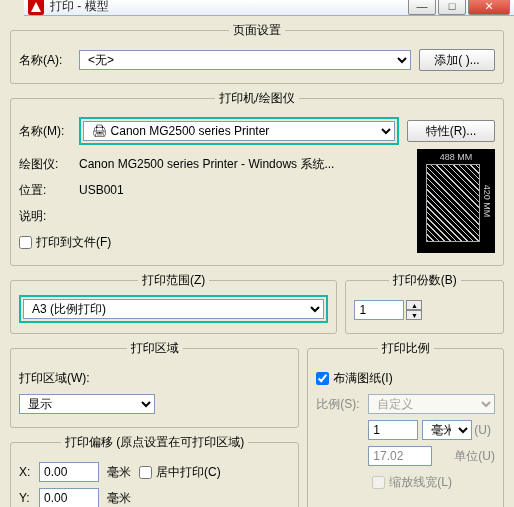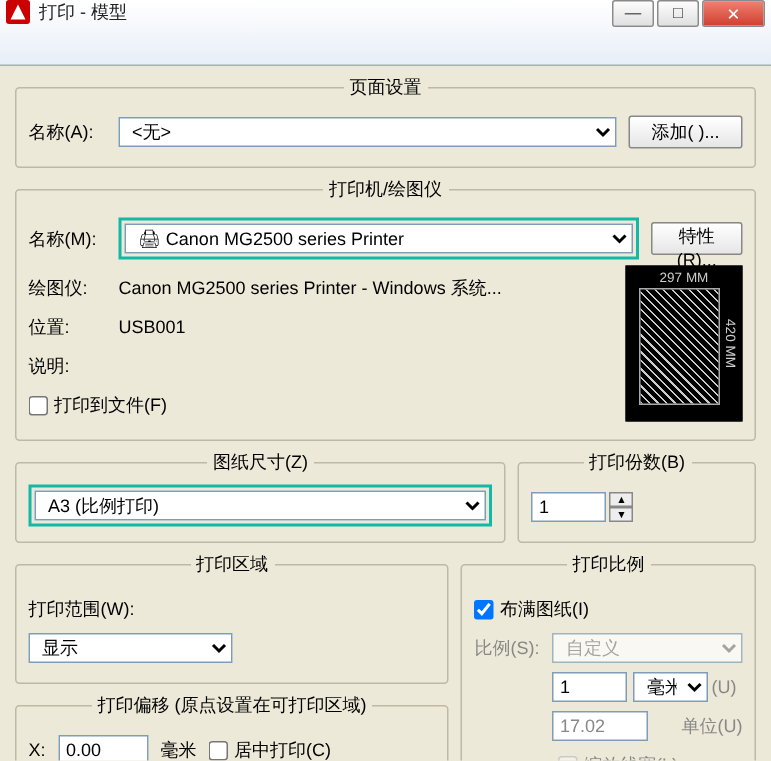--- a/index.html
+++ b/index.html
@@ -1,17 +1,17 @@
 <!DOCTYPE html>
 <html><head>
 <meta charset="utf-8">
 <style>
 * { box-sizing: border-box; margin: 0; padding: 0; }
 body { font-family: "Microsoft YaHei", SimSun, sans-serif; font-size: 12px; background: #ece9d8; width: 514px; height: 507px; overflow: hidden; }
-.titlebar { display: flex; align-items: flex-start; height: 44px; background: linear-gradient(#fff,#e8eef7); border-bottom: 1px solid #a0b0c0; padding: 0 4px; }
+.titlebar { display: flex; align-items: flex-end; height: 16px; background: linear-gradient(#fff,#e8eef7); border-bottom: 1px solid #a0b0c0; padding: 0 4px; margin-left: 24px; }
 .titlebar .icon { width: 16px; height: 16px; background: #c00; border-radius: 2px; margin-right: 6px; display: flex; align-items: center; justify-content: center; }
 .titlebar .icon svg { width: 12px; height: 12px; }
 .titlebar .title { flex: 1; font-size: 12px; color: #222; }
 .win-btn { width: 28px; height: 18px; margin-left: 2px; background: linear-gradient(#fdfdfd,#e0e0e0); border: 1px solid #8a8a8a; border-radius: 2px; display: flex; align-items: center; justify-content: center; font-size: 11px; color: #333; }
 .win-btn.close { background: linear-gradient(#f08070,#d04030); color: #fff; width: 42px; }
 .content { padding: 6px 10px 4px; background: #ece9d8; }
 fieldset { border: 1px solid #bfb8a5; border-radius: 3px; padding: 6px 8px 8px; margin-bottom: 6px; position: relative; }
 legend { padding: 0 4px; font-size: 12px; color: #000; text-align: center; }
 .row { display: flex; align-items: center; margin: 4px 0; min-height: 22px; }
 .lbl { width: 60px; color: #000; }
@@ -59,21 +59,21 @@
     </div>
   </fieldset>
 
   <fieldset>
     <legend>打印机/绘图仪</legend>
     <div class="row">
       <span class="lbl">名称(M):</span>
       <div class="highlight-red" style="flex:1;display:flex">
         <select style="flex:1"><option>🖨 Canon MG2500 series Printer</option></select>
       </div>
-      <button class="btn" style="margin-left:8px;width:61px">特性(R)...</button>
+      <button class="btn" style="margin-left:8px;width:88px">特性(R)...</button>
     </div>
     <div style="display:flex;gap:8px">
       <div style="flex:1">
         <div class="row">
             <span class="lbl">绘图仪:</span>
             <span>Canon MG2500 series Printer - Windows 系统...</span>
           </div>
         <div class="row">
             <span class="lbl">位置:</span>
             <span>USB001</span>
@@ -81,30 +81,30 @@
         <div class="row">
             <span class="lbl">说明:</span>
             <span></span>
           </div>
         <div class="row checkbox-row">
           <input type="checkbox" style="">
           <span>打印到文件(F)</span>
         </div>
       </div>
       <div class="preview">
-        <div class="label-top">297 MM</div>
+        <div class="label-top">488 MM</div>
         <div class="label-right">420 MM</div>
         <div class="hatched"></div>
       </div>
     </div>
   </fieldset>
 
   <div class="two-col">
     <fieldset style="flex:2.2">
-      <legend>图纸尺寸(Z)</legend>
+      <legend>打印范围(Z)</legend>
       <div class="highlight-red" style="display:flex">
         <select style="flex:1"><option>A3 (比例打印)</option></select>
       </div>
     </fieldset>
     <fieldset style="flex:1">
       <legend>打印份数(B)</legend>
       <div class="row">
         <input type="text" style="width: 50px;" value="1">
         <div style="display:flex;flex-direction:column;margin-left:2px">
           <button style="height:10px;width:16px;font-size:7px;border:1px solid #888;background:#eee">▲</button>
@@ -112,21 +112,21 @@
         </div>
       </div>
     </fieldset>
   </div>
 
   <div class="two-col">
     <div>
       <fieldset>
         <legend>打印区域</legend>
         <div class="row">
-            <span>打印范围(W):</span>
+            <span>打印区域(W):</span>
           </div>
         <div class="row">
             <select style="width:136px"><option>显示</option></select>
           </div>
       </fieldset>
       <fieldset>
         <legend>打印偏移 (原点设置在可打印区域)</legend>
         <div class="row">
           <span style="width:20px">X:</span>
           <input type="text" style="width: 60px;" value="0.00">

